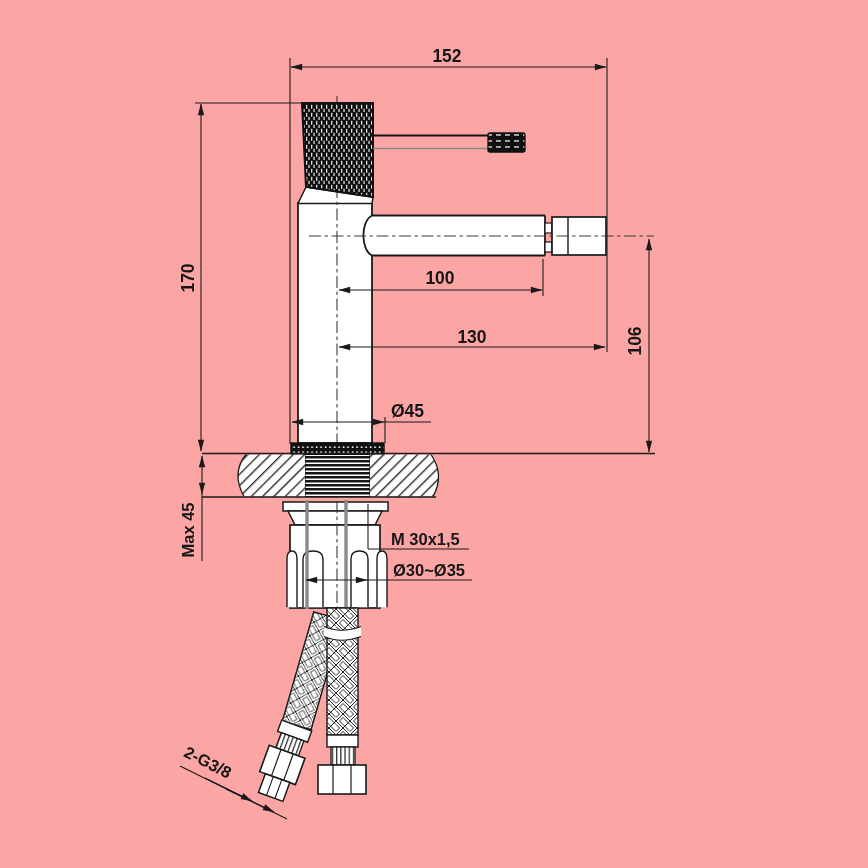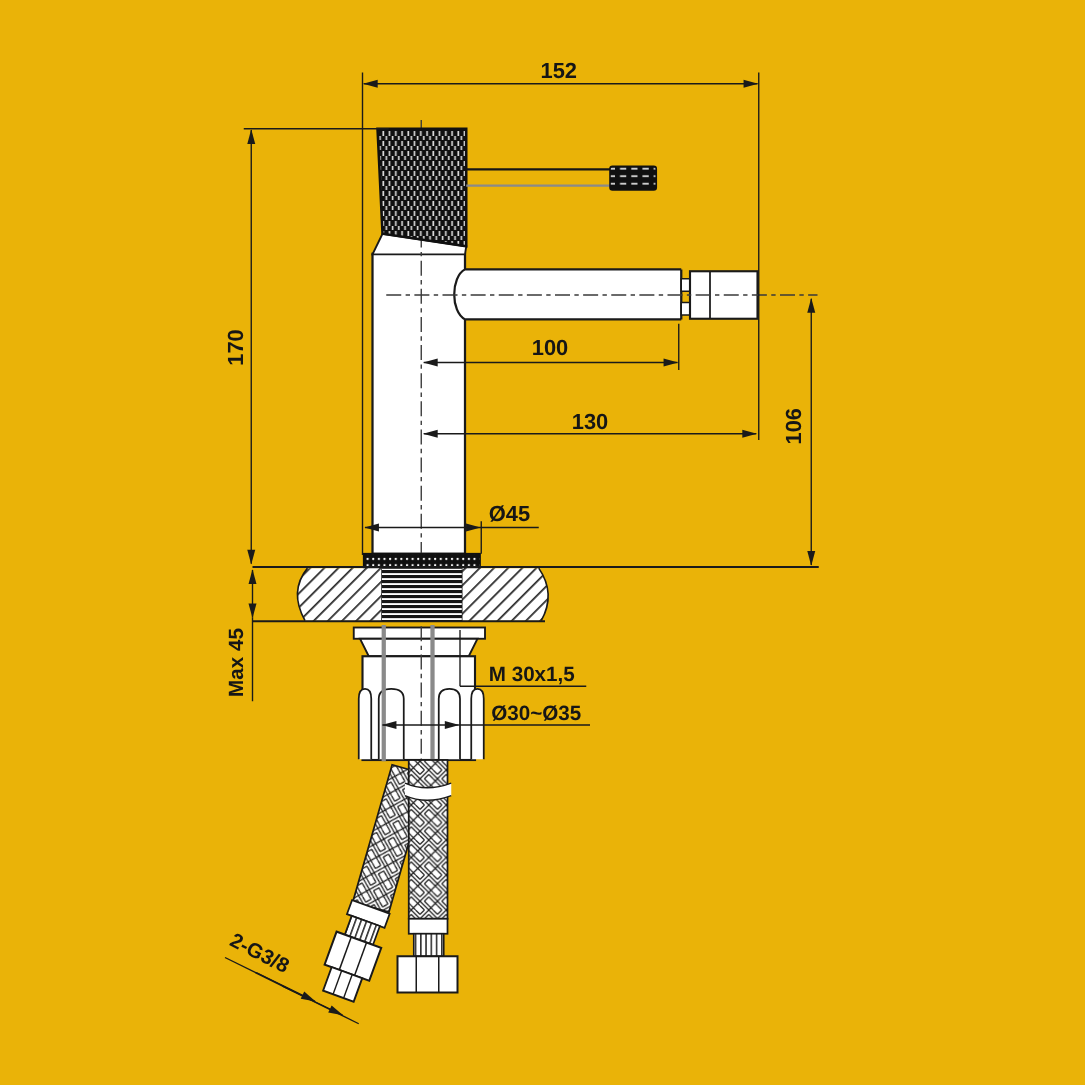--- a/index.html
+++ b/index.html
@@ -1,16 +1,16 @@
 <!DOCTYPE html>
 <html><head>
 <meta charset="utf-8">
 <style>
   html,body{margin:0;padding:0;background:#fff;}
-  .canvas{position:relative;width:868px;height:868px;background:#eab308;overflow:hidden;
+  .canvas{position:relative;width:868px;height:868px;background:#fca5a5;overflow:hidden;
           font-family:"Liberation Sans", sans-serif;}
   svg{position:absolute;left:0;top:0;}
   text{font-family:"Liberation Sans","DejaVu Sans",sans-serif;font-weight:bold;fill:#161616;}
   .dim-txt{font-size:17.5px;}
   .dim-txt-sm{font-size:16.5px;}
 </style>
 </head>
 <body>
 
 <div class="canvas">

